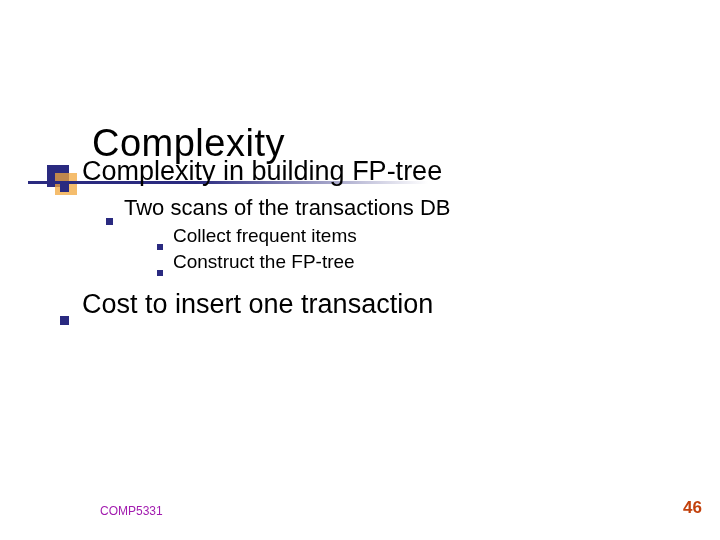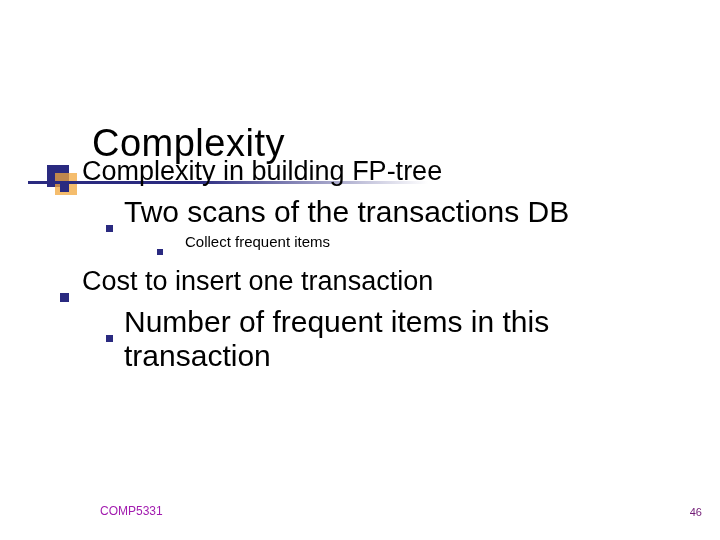--- a/index.html
+++ b/index.html
@@ -71,36 +71,37 @@
     height: 9px;
     background: #2a2a80;
     margin-right: 13px;
     position: relative;
     top: 12px;
   }
   .sq.med { width: 7px; height: 7px; top: 10px; margin-right: 11px; }
   .sq.sm  { width: 6px; height: 6px; top: 8px;  margin-right: 10px; }
 
   .t1 { font-size: 27px; text-align: right; }
-  .t2 { font-size: 30px; }
-  .t3 { font-size: 15px; margin-left: 12px; }
+  .t2 { font-size: 22px; }
+  .t3 { font-size: 19px; }
 
   .footer-left {
     position: absolute;
     left: 100px;
     bottom: 22px;
     font-size: 12px;
     color: #a21caf;
   }
   .footer-right {
     position: absolute;
     right: 18px;
     bottom: 22px;
-    font-size: 11px;
-    color: #701a75;
+    font-size: 17px;
+    color: #c2410c;
+    font-weight: bold;
   }
 </style>
 </head>
 <body>
 
 <div class="title-wrap">
   <div class="title-accent-navy"></div>
   <div class="title-accent-orange"></div>
   <div class="title-text">Complexity</div>
   <div class="title-underline"></div>
@@ -119,35 +120,33 @@
             <span class="sq med"></span>
             <span class="t2">Two scans of the transactions DB</span>
           </div>
           <ul class="lvl3">
             <li>
               <div class="row">
                 <span class="sq sm"></span>
                 <span class="t3">Collect frequent items</span>
               </div>
             </li>
+            <li>
+              <div class="row">
+                <span class="sq sm"></span>
+                <span class="t3">Construct the FP-tree</span>
+              </div>
+            </li>
           </ul>
         </li>
       </ul>
     </li>
     <li style="margin-top:16px;">
       <div class="row">
         <span class="sq"></span>
         <span class="t1">Cost to insert one transaction</span>
       </div>
-      <ul class="lvl2">
-        <li>
-          <div class="row">
-            <span class="sq med"></span>
-            <span class="t2">Number of frequent items in this transaction</span>
-          </div>
-        </li>
-      </ul>
     </li>
   </ul>
 </div>
 
 <div class="footer-left">COMP5331</div>
 <div class="footer-right">46</div>
 
 </body></html>

